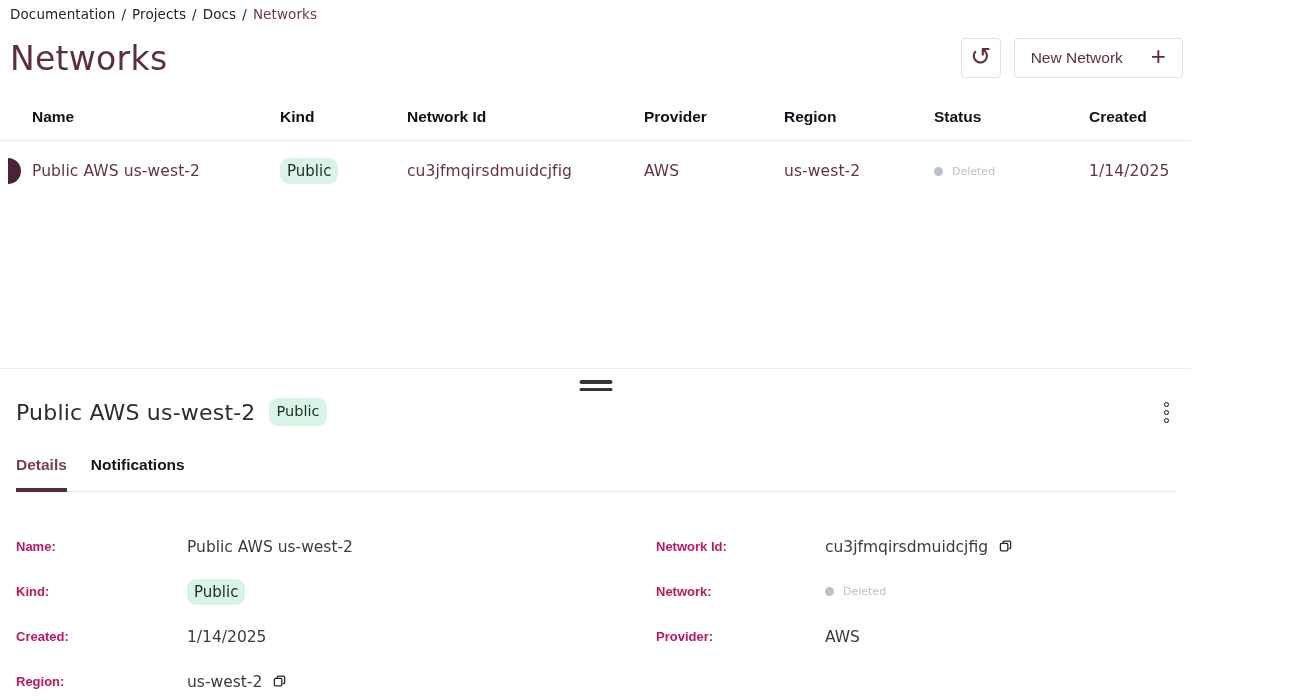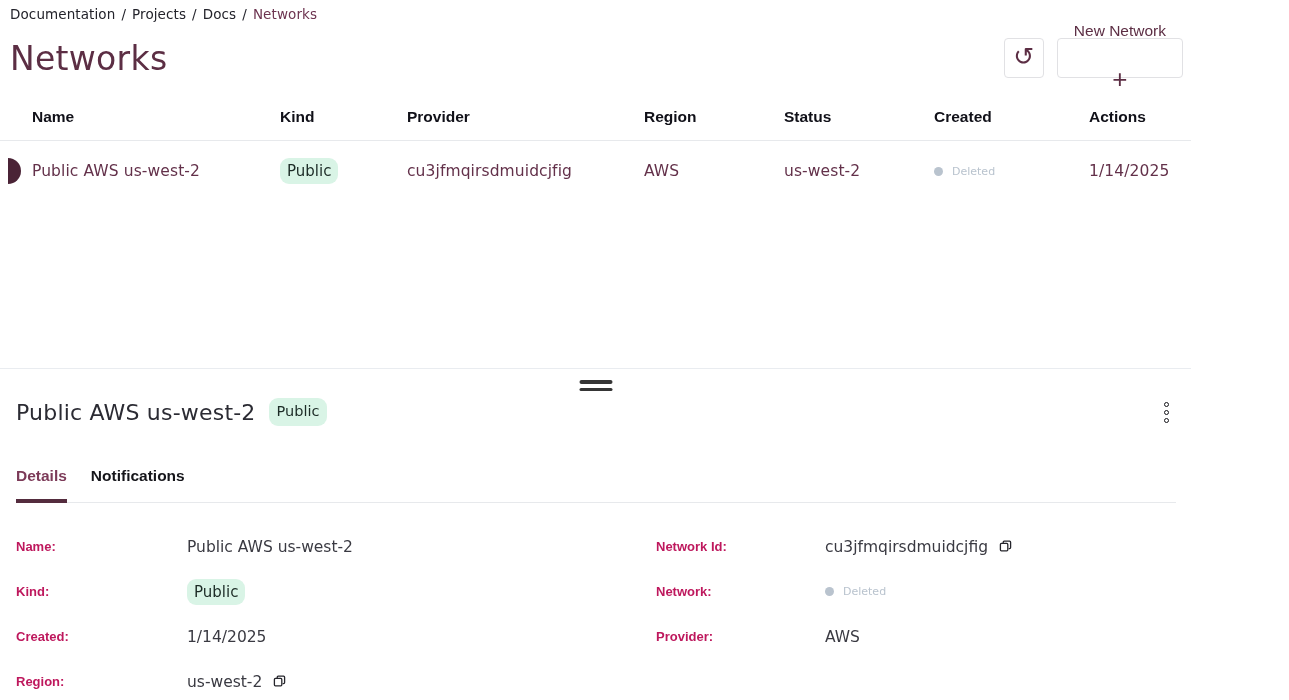--- a/index.html
+++ b/index.html
@@ -17,21 +17,21 @@
 
   
   .page-header { position:absolute; top:34px; left:10px; right:8px; height:48px;
     display:flex; justify-content:space-between; align-items:center; }
   .page-title { font-size:33px; font-weight:500; color:#5c2e44; letter-spacing:.3px; }
   .toolbar { display:flex; gap:13px; align-items:center; }
   .btn { background:#fff; border:1px solid #e1e1e4; border-radius:4px; cursor:pointer;
     display:flex; align-items:center; justify-content:center; color:#5c2e44; }
   .btn-refresh { width:40px; height:40px; }
   .refresh-glyph { font-size:25px; line-height:1; color:#5c2e44; transform:translateY(-2px); }
-  .btn-new { height:40px; padding:0 16px; gap:28px; font-size:15.5px; font-weight:500; color:#5c2e44;flex-direction:column; }
+  .btn-new { height:40px; padding:0 16px; gap:28px; font-size:15.5px; font-weight:500; color:#5c2e44; }
   .plus-glyph { font-size:26px; font-weight:400; line-height:1; transform:translateY(-2px); }
 
   
   .table { position:absolute; top:92px; left:0; right:0; }
   .grid-row { display:grid; padding-left:32px;
     grid-template-columns:248px 127px 237px 140px 150px 155px 133px 1fr;
     align-items:center; }
   .thead { height:49px; position:relative; }
   .thead .th { font-family:"Liberation Sans", sans-serif; font-weight:bold; font-size:15.5px; color:#101018; }
   .head-border-a { position:absolute; bottom:0; left:0; width:1216px; height:1px; background:#e7e9ec; }
@@ -53,21 +53,21 @@
     border-top:1.5px solid #e9ecf0; background:#fff; }
   .drag-handle { position:absolute; top:9px; left:50%; transform:translateX(-50%);
     display:flex; flex-direction:column; gap:4px; cursor:row-resize; padding:2px 4px; }
   .drag-handle i { display:block; width:33px; height:3.5px; background:#353535; border-radius:2px; }
   .drawer-header { position:absolute; top:27px; left:16px; right:16px; height:32px;
     display:flex; align-items:center; }
   .drawer-title { font-size:22px; color:#2b2b33; letter-spacing:.2px; }
   .drawer-badge { margin-left:13px; font-size:14.5px; padding:5px 8px; }
   .drawer-header .kebab { margin-left:auto; }
 
-  .tabs { position:absolute; top:97px; left:16px; right:15px; display:flex; gap:24px;
+  .tabs { position:absolute; top:86px; left:16px; right:15px; display:flex; gap:24px;
     border-bottom:1px solid #e7e9ec; }
   .tab { font-family:"Liberation Sans", sans-serif; font-weight:bold; font-size:15.5px;
     color:#15151a; padding:0 0 13px 0; line-height:20px; cursor:pointer;
     border-bottom:4px solid transparent; margin-bottom:-1px; }
   .tab.active { color:#7c3a58; border-bottom-color:#542c3e; }
 
   .details { position:absolute; top:155px; left:0; right:0;
     display:grid; grid-template-columns:640px 1fr; }
   .detail-row { display:flex; align-items:center; height:45px; padding-left:16px; }
   .detail-label { font-family:"Liberation Sans", sans-serif; font-weight:bold; font-size:13px;
@@ -96,20 +96,21 @@
         <span>New Network</span>
         <span class="plus-glyph">+</span>
       </button>
     </div>
   </div>
 
   <div class="table">
     <div class="grid-row thead">
       <div class="th">Name</div>
       <div class="th">Kind</div>
+      <div class="th">Network Id</div>
       <div class="th">Provider</div>
       <div class="th">Region</div>
       <div class="th">Status</div>
       <div class="th">Created</div>
       <div class="th">Actions</div>
       <div class="head-border-a"></div>
       <div class="head-border-b"></div>
     </div>
 
     <div class="grid-row trow">

